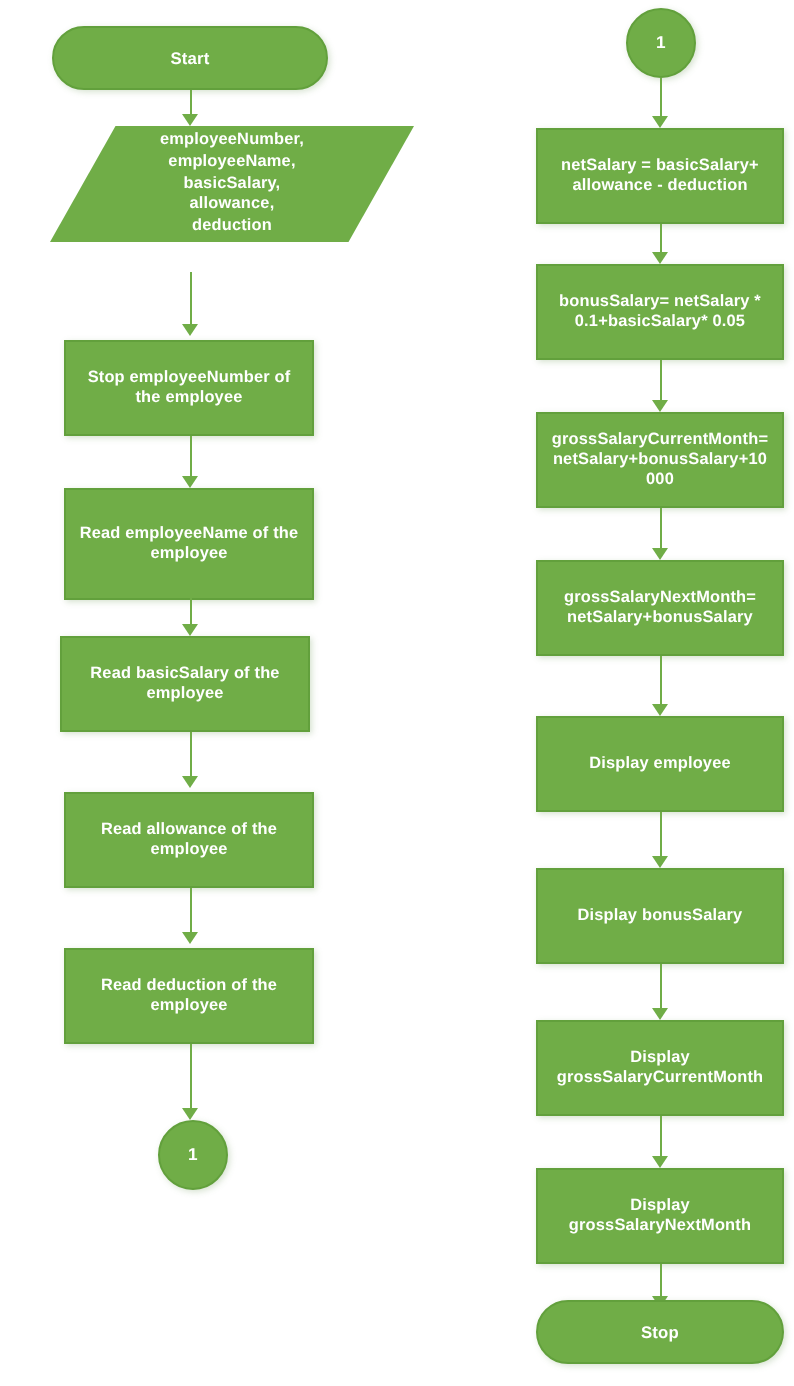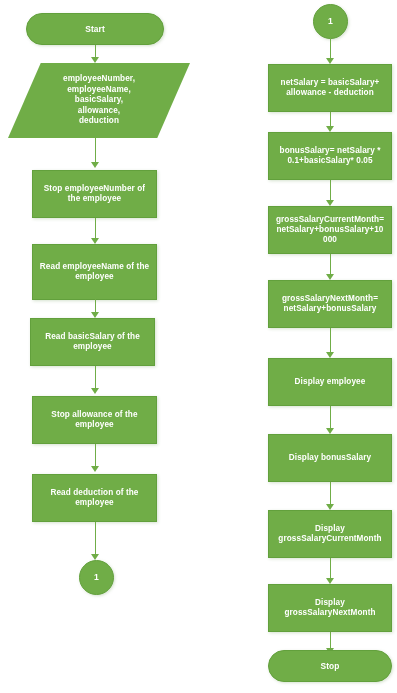--- a/index.html
+++ b/index.html
@@ -116,21 +116,21 @@
 
   <div class="node terminator" style="left:26px; top:13px; width:138px; height:32px;">
     <span class="node-label">Start</span>
   </div>
 
   <div class="conn" style="left:95px; top:45px; width:7px; height:18px;">
     <div class="stem" style="height:13px;"></div>
     <div class="head" style="top:12px;"></div>
   </div>
 
-  <div class="node io" style="left:8px; top:63px; width:182px; height:75px;">
+  <div class="node io" style="left:25px; top:63px; width:182px; height:58px;">
     <div class="io-shape"></div>
     <div class="io-text">
       <span class="node-label">employeeNumber,
 employeeName,
 basicSalary,
 allowance,
 deduction</span>
     </div>
   </div>
 
@@ -160,21 +160,21 @@
   <div class="node process" style="left:30px; top:318px; width:125px; height:48px;">
     <span class="node-label">Read basicSalary of the employee</span>
   </div>
 
   <div class="conn" style="left:95px; top:366px; width:7px; height:30px;">
     <div class="stem" style="height:24px;"></div>
     <div class="head" style="top:22px;"></div>
   </div>
 
   <div class="node process" style="left:32px; top:396px; width:125px; height:48px;">
-    <span class="node-label">Stop allowance of the employee</span>
+    <span class="node-label">Read allowance of the employee</span>
   </div>
 
   <div class="conn" style="left:95px; top:444px; width:7px; height:30px;">
     <div class="stem" style="height:24px;"></div>
     <div class="head" style="top:22px;"></div>
   </div>
 
   <div class="node process" style="left:32px; top:474px; width:125px; height:48px;">
     <span class="node-label">Read deduction of the employee</span>
   </div>

